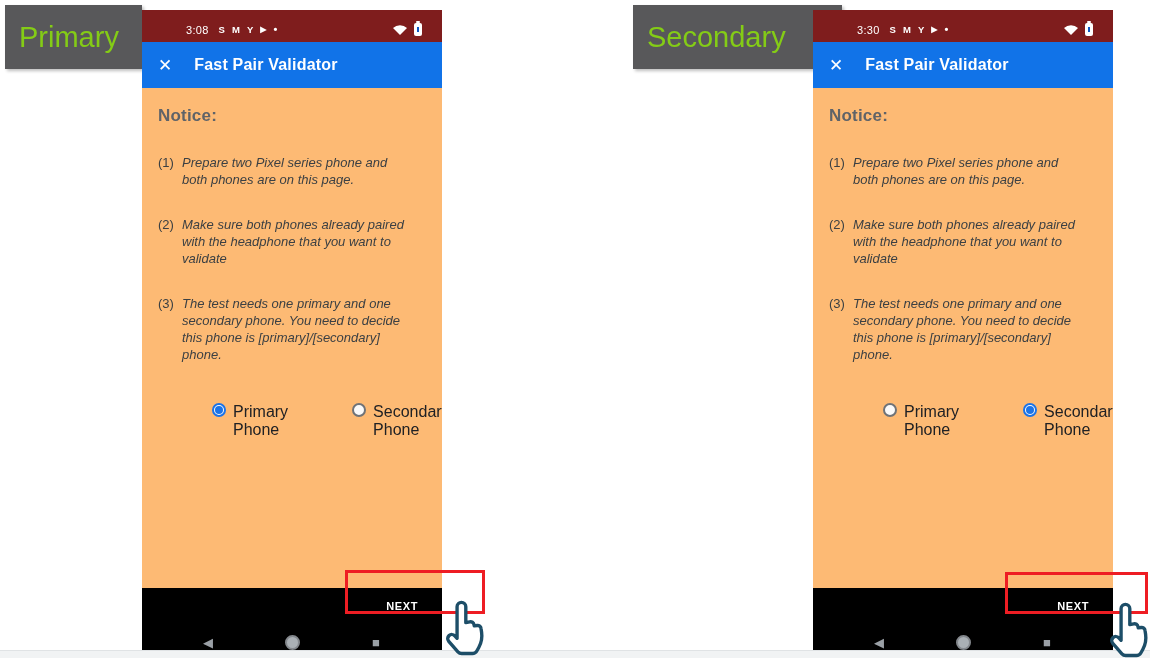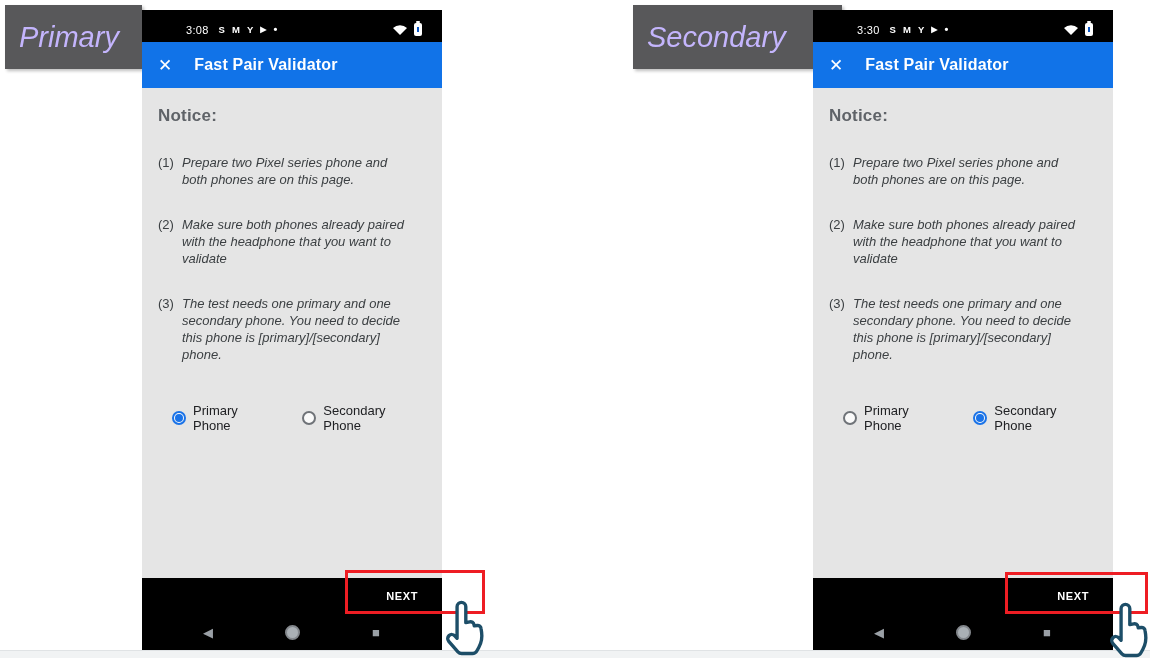--- a/index.html
+++ b/index.html
@@ -1,57 +1,57 @@
 <!DOCTYPE html>
 <html><head>
 <meta charset="utf-8">
 <style>
   * { margin:0; padding:0; box-sizing:border-box; }
   html,body { background:#fff; font-family:"Liberation Sans", sans-serif; }
   .canvas { position:relative; width:1150px; height:658px; background:#ffffff; overflow:hidden; }
 
   
-  .label-box { position:absolute; top:5px; height:64px; background:#58585a; color:#c4b5fd;
+  .label-box { position:absolute; top:5px; height:64px; background:#58585a; color:#84cc16;
     font-size:29px; display:flex; align-items:center; padding:0 14px;
-    box-shadow:2px 2px 3px rgba(0,0,0,.25);font-style:italic; }
+    box-shadow:2px 2px 3px rgba(0,0,0,.25); }
 
   
   .phone { position:absolute; top:10px; width:300px; height:640px; display:flex; flex-direction:column; }
 
-  .statusbar { height:32px; background:#000000; color:#fff; display:flex; align-items:center;
+  .statusbar { height:32px; background:#7f1d1d; color:#fff; display:flex; align-items:center;
     padding:7px 20px 0 44px; font-size:11px; gap:7px; flex:none; }
   .sb-time { letter-spacing:.3px; margin-right:3px; }
   .sicon { font-size:9.5px; font-weight:bold; line-height:1; }
   .sicon.play { font-size:8px; }
   .sicon.dot { font-size:11px; }
   .sb-spacer { flex:1; }
   .wifi svg { display:block; }
   .battery { width:8px; height:13px; background:#fff; border-radius:2px; position:relative; }
   .battery::before { content:""; position:absolute; top:-2px; left:2px; width:4px; height:2px; background:#fff; border-radius:1px; }
   .battery::after { content:""; position:absolute; top:4px; left:3px; width:2px; height:5px; background:#0b57c4; }
 
   .appbar { height:46px; background:#1173e8; color:#fff; display:flex; align-items:center;
     padding:0 16px; gap:22px; flex:none; }
   .close-x { font-size:17px; line-height:1; cursor:default; }
   .appbar-title { font-size:16px; font-weight:bold; letter-spacing:.2px; }
 
-  .content { flex:1; background:#e5e5e5; padding:18px 16px 0; overflow:hidden; }
+  .content { flex:1; background:#fdba74; padding:18px 16px 0; overflow:hidden; }
   .notice-heading { font-size:17px; font-weight:bold; color:#5f6368; letter-spacing:.2px; }
   .item { display:flex; margin-top:28px; color:#3c4043; font-size:13px; line-height:17px; }
   .item .num { width:24px; flex:none; }
   .item .txt { max-width:230px;font-style:italic; }
 
   .radio-row { display:flex; align-items:center; margin-top:40px; padding-left:14px; gap:24px; }
-  .radio-group { display:flex; align-items:center; gap:7px; font-size:13px; color:#202124; cursor:default; }
+  .radio-group { display:flex; gap:7px; font-size:16px; color:#202124; cursor:default;margin-left:40px; }
   .radio { width:14px; height:14px; border:2px solid #6f7378; border-radius:50%; flex:none;
     display:flex; align-items:center; justify-content:center; background:#fafafa; }
   .radio.checked { border-color:#1a73e8; }
   .radio.checked::after { content:""; width:8px; height:8px; border-radius:50%; background:#1a73e8; }
 
-  .bottombar { height:72px; background:#000; color:#fff; flex:none; }
+  .bottombar { height:62px; background:#000; color:#fff; flex:none; }
   .next-row { height:36px; display:flex; align-items:center; justify-content:flex-end; padding-right:24px; }
   .next-btn { font-size:11px; font-weight:bold; letter-spacing:.6px; background:none; border:none; color:#fff;
     font-family:"Liberation Sans", sans-serif; cursor:default; }
   .nav-row { height:36px; display:flex; align-items:center; justify-content:center; gap:68px; }
   .nav-icon { width:16px; display:flex; align-items:center; justify-content:center; color:#9aa0a6; font-size:13px; }
   .nav-home { width:15px; height:15px; border-radius:50%; background:#aab0b5; border:2px solid #83878c; }
 
   .bottom-strip { position:absolute; left:0; top:650px; width:1150px; height:8px;
     background:#f1f3f4; border-top:1px solid #e0e3e5; }
 

